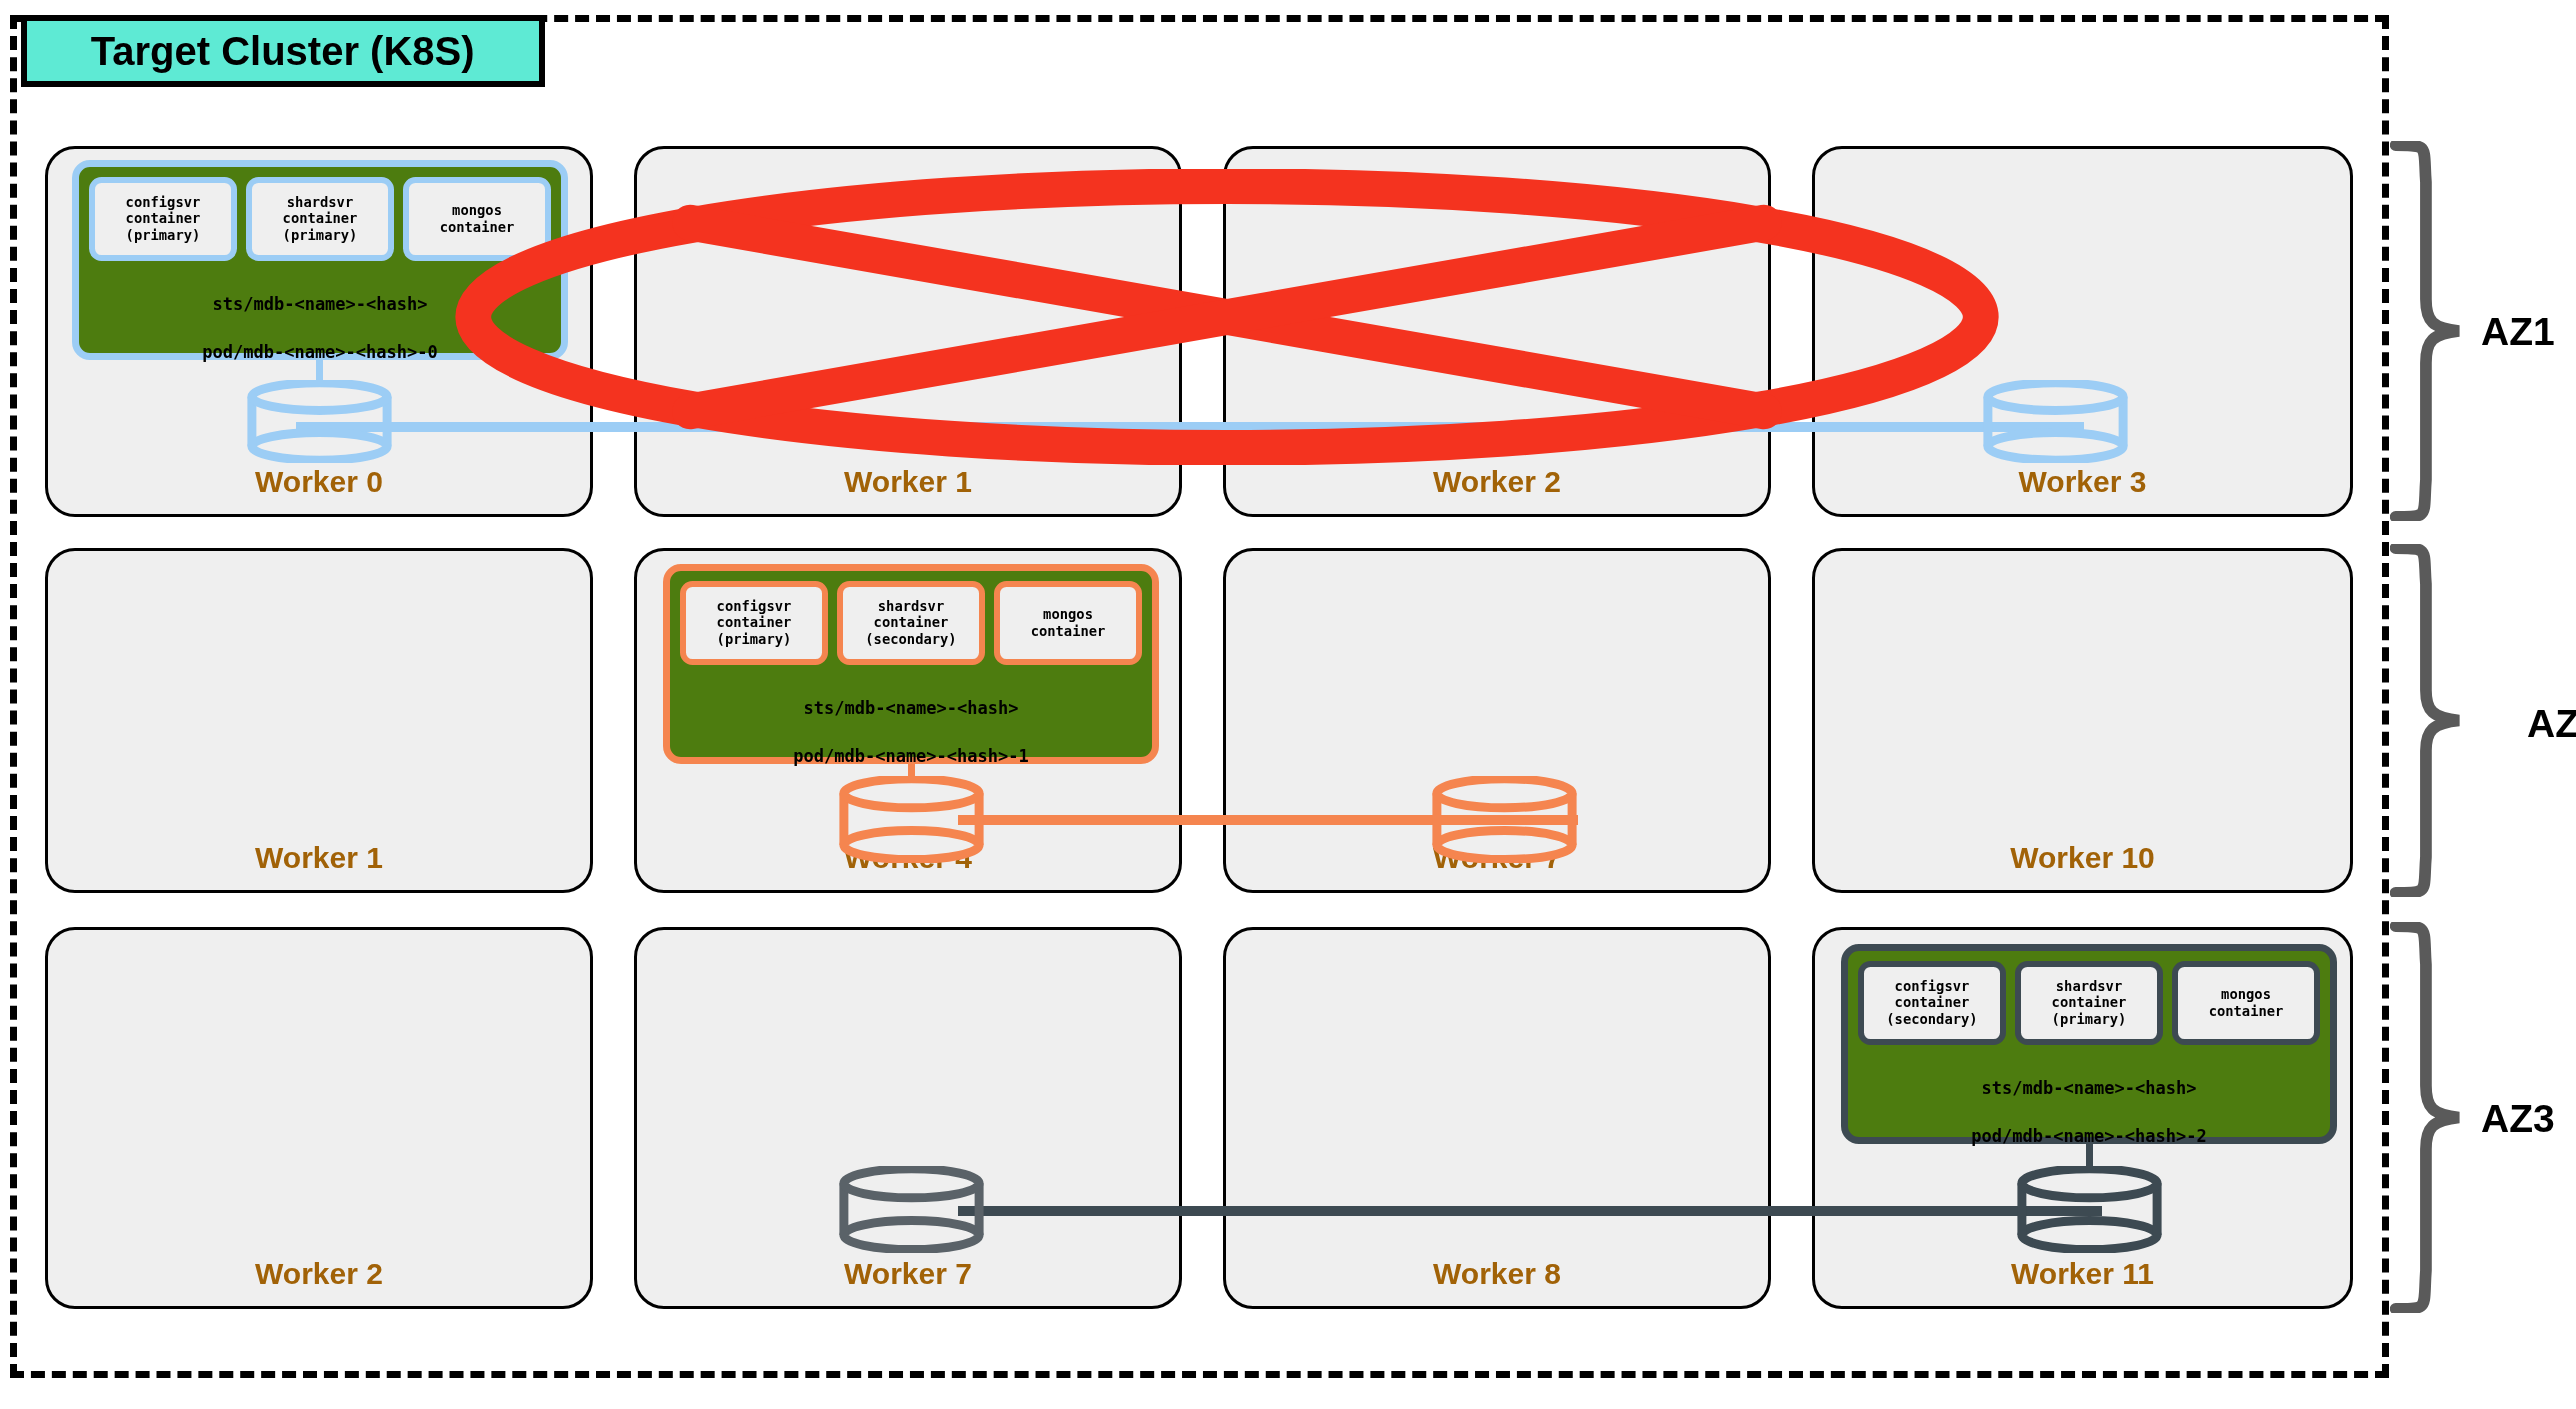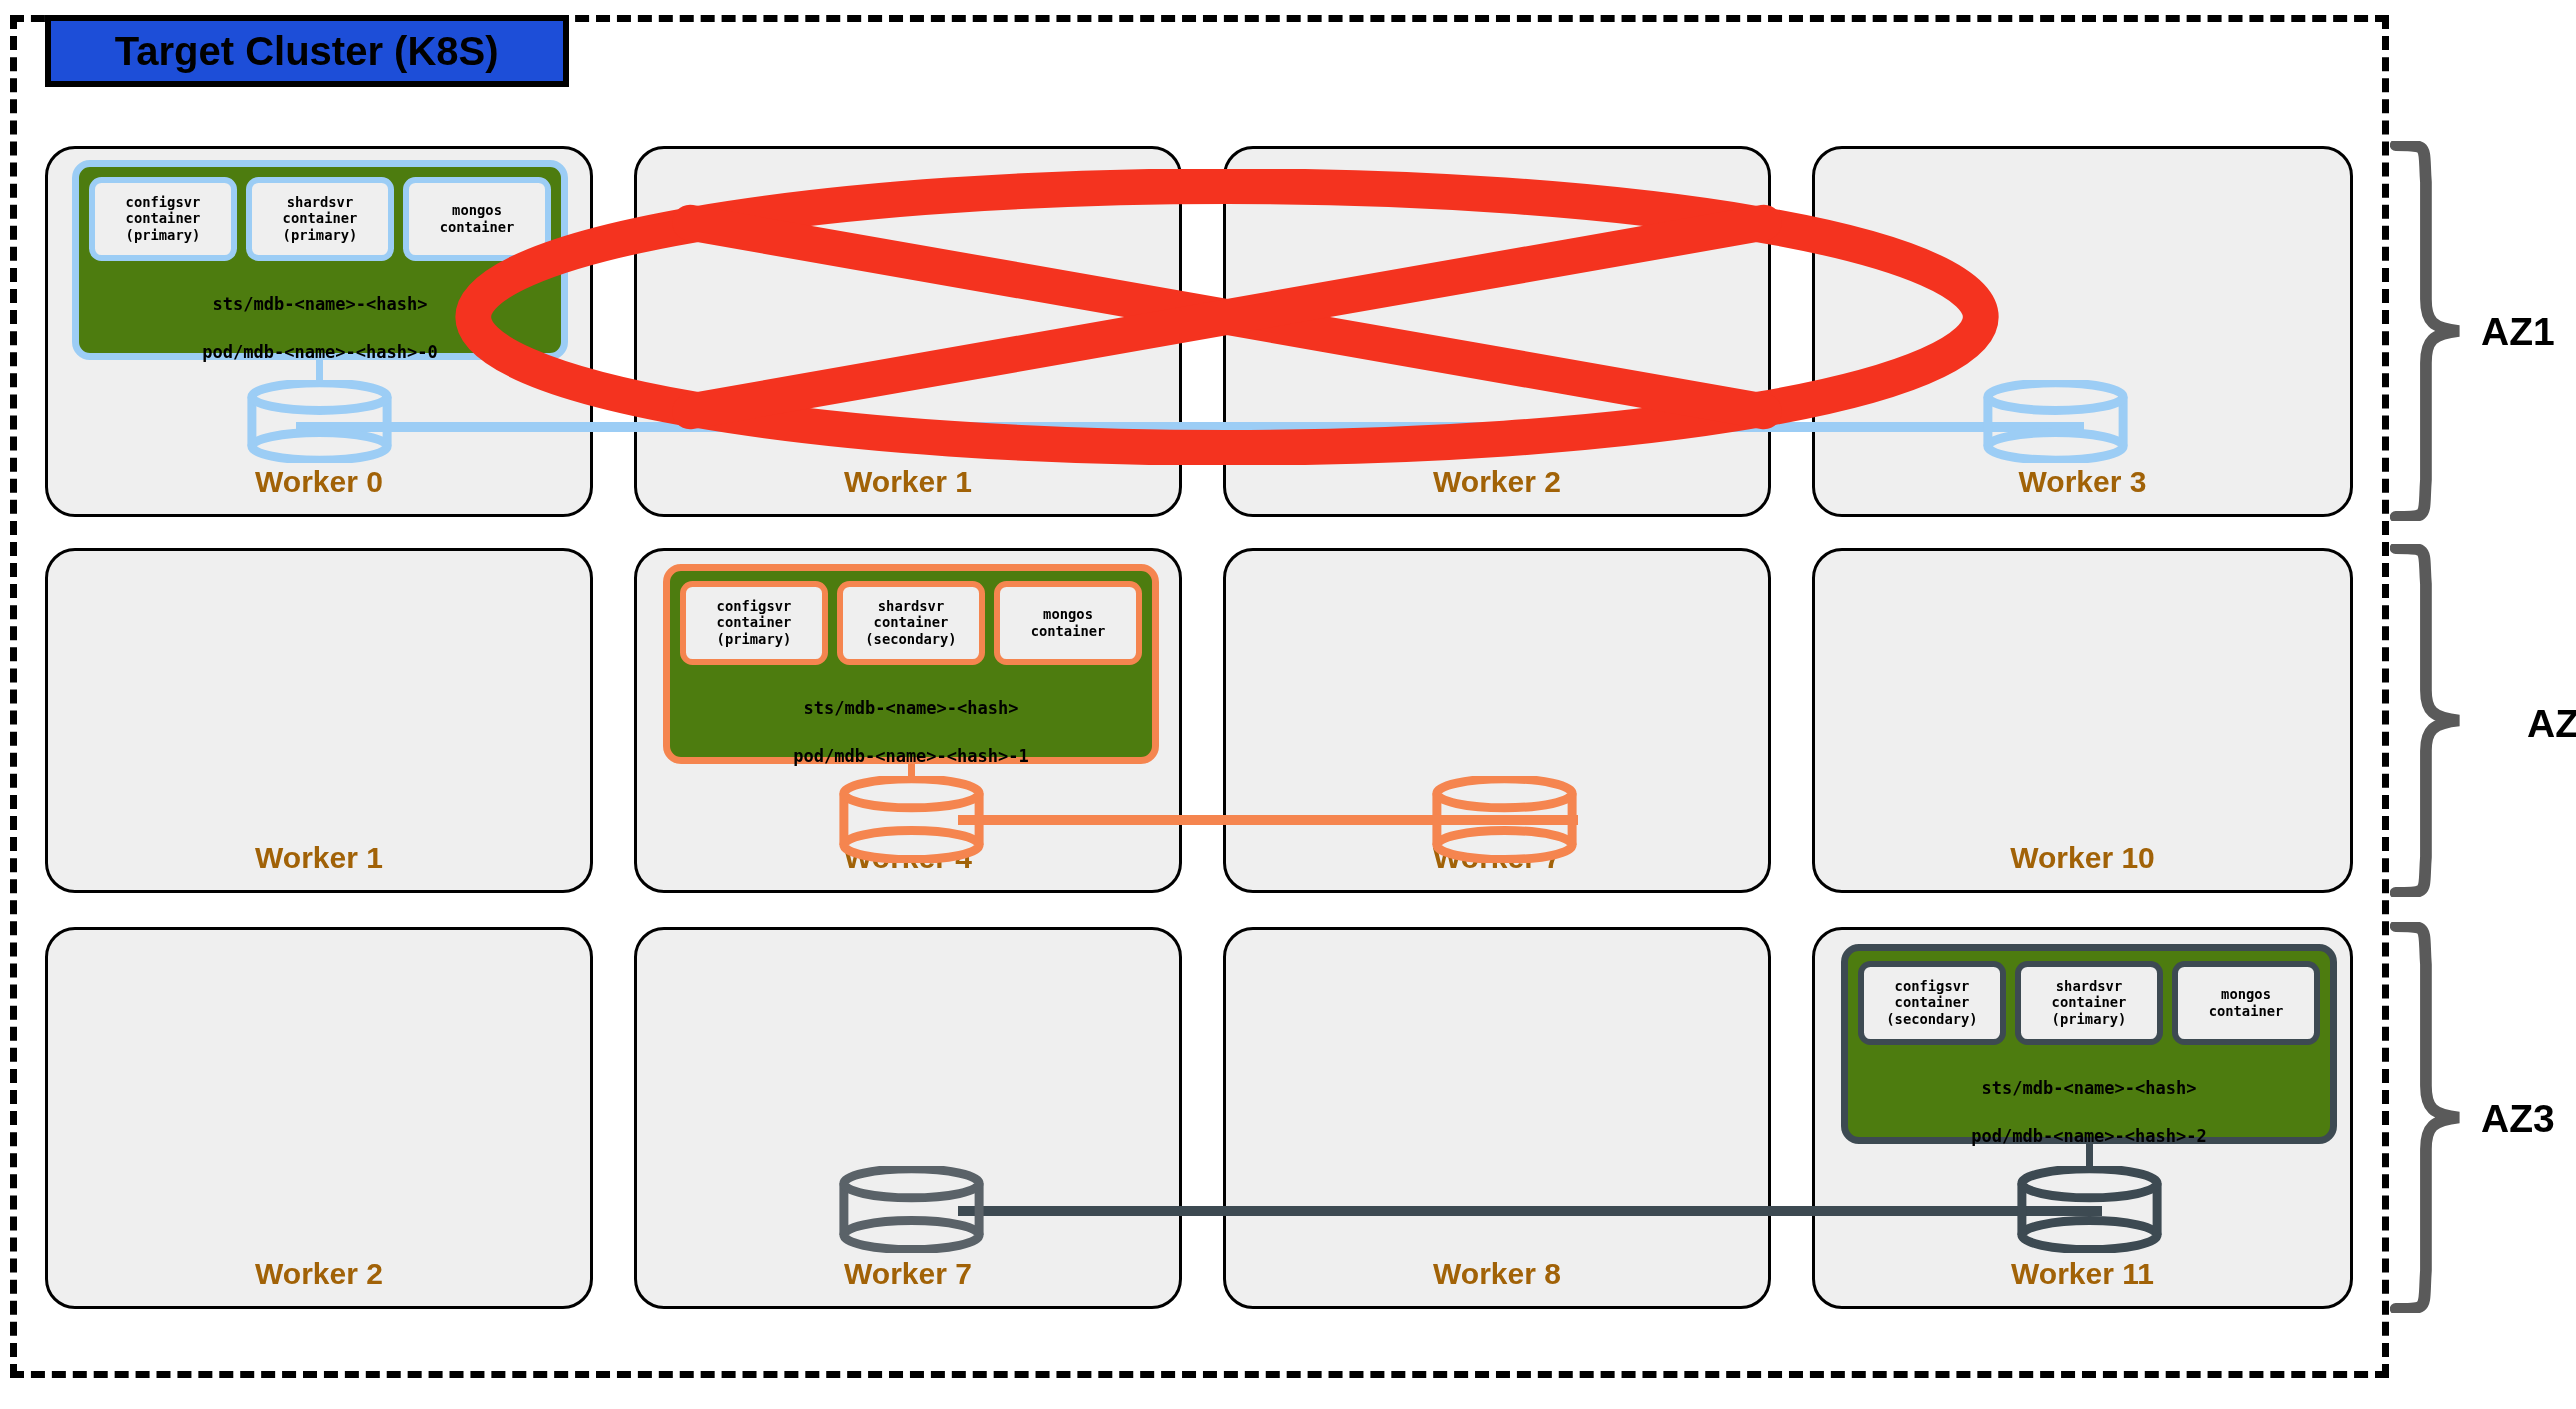--- a/index.html
+++ b/index.html
@@ -29,28 +29,27 @@
     background: transparent;
   }
 
   
   .title-plate {
     position: absolute;
     left: 20.7px;
     top: 15px;
     width: 524px;
     height: 72px;
-    background: #1d4ed8;
+    background: #5eead4;
     border: 6.2px solid #000000;
     box-sizing: border-box;
     display: flex;
     align-items: center;
     justify-content: center;
     z-index: 40;
-    margin-left: 24px;
   }
   .title-plate .title-text {
     font-size: 40px;
     font-weight: bold;
     color: #000000;
     letter-spacing: 0px;
     white-space: nowrap;
   }
 
   

